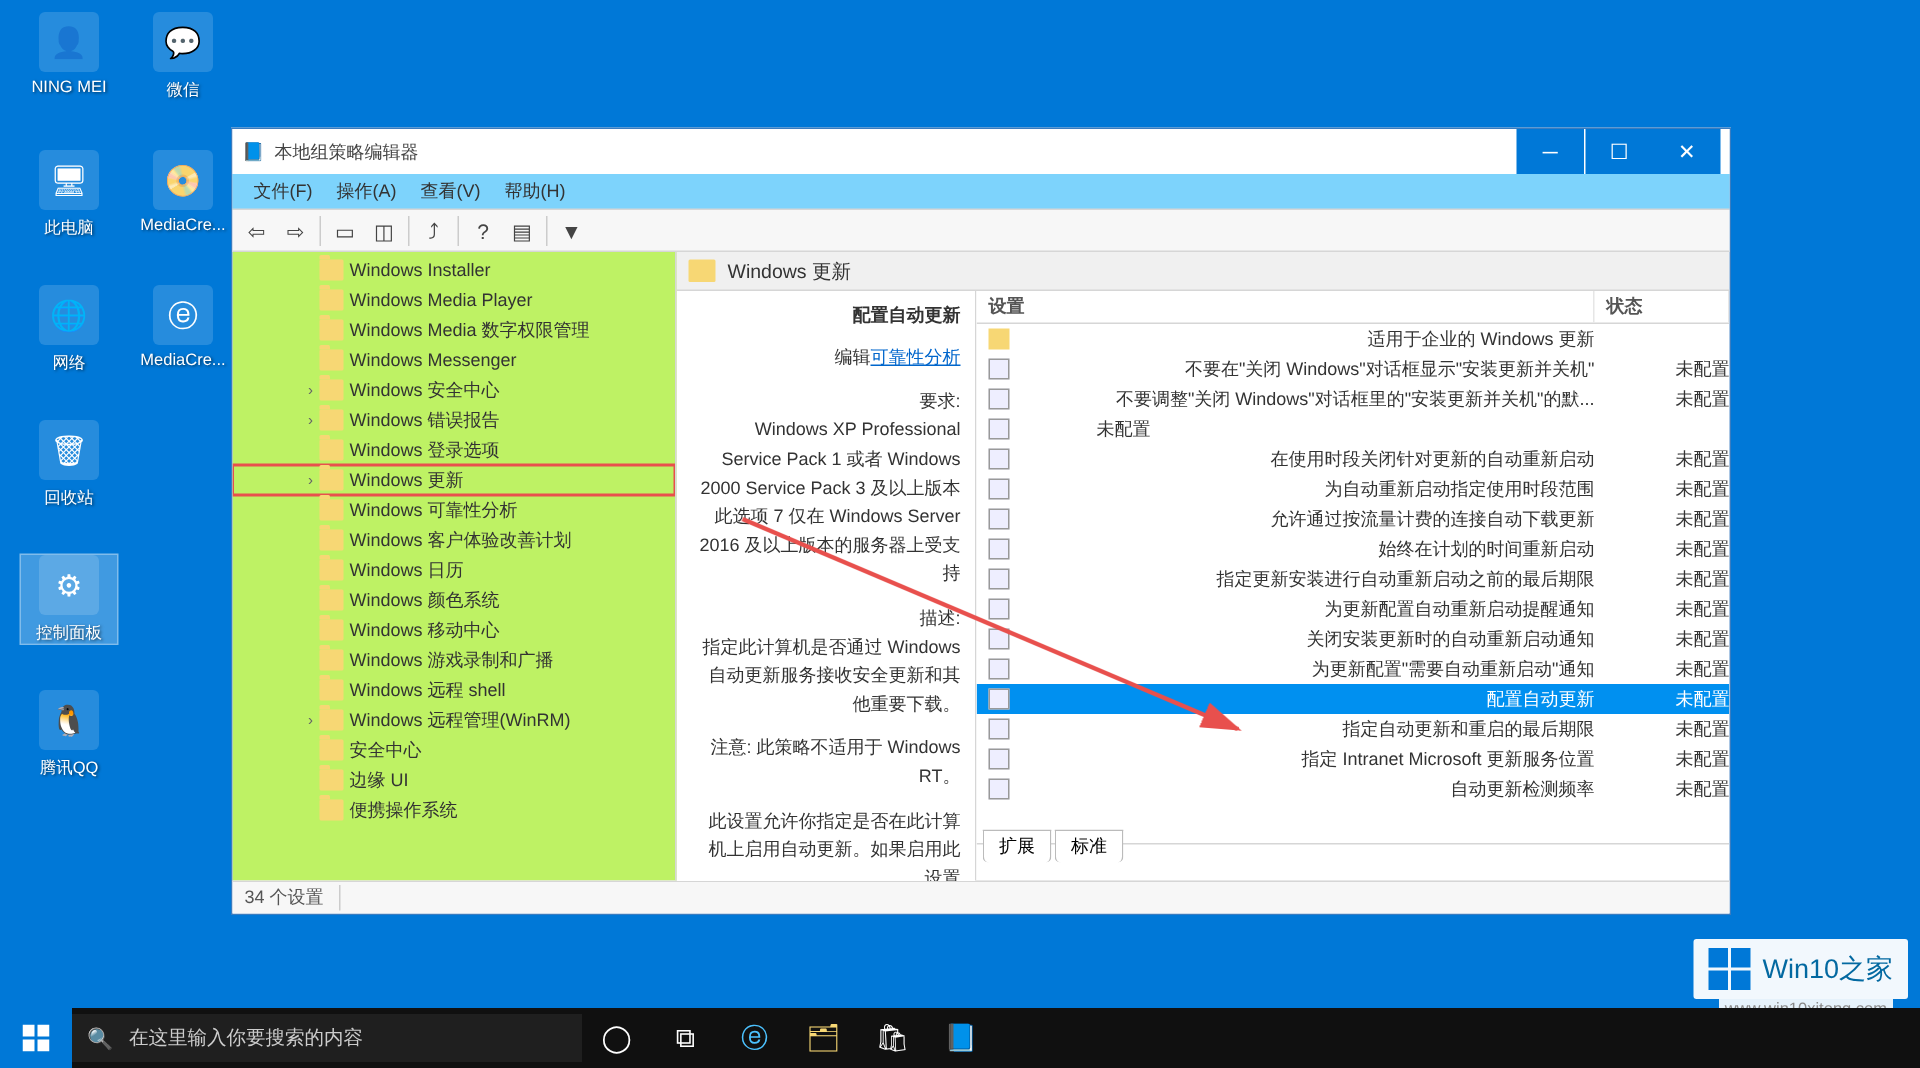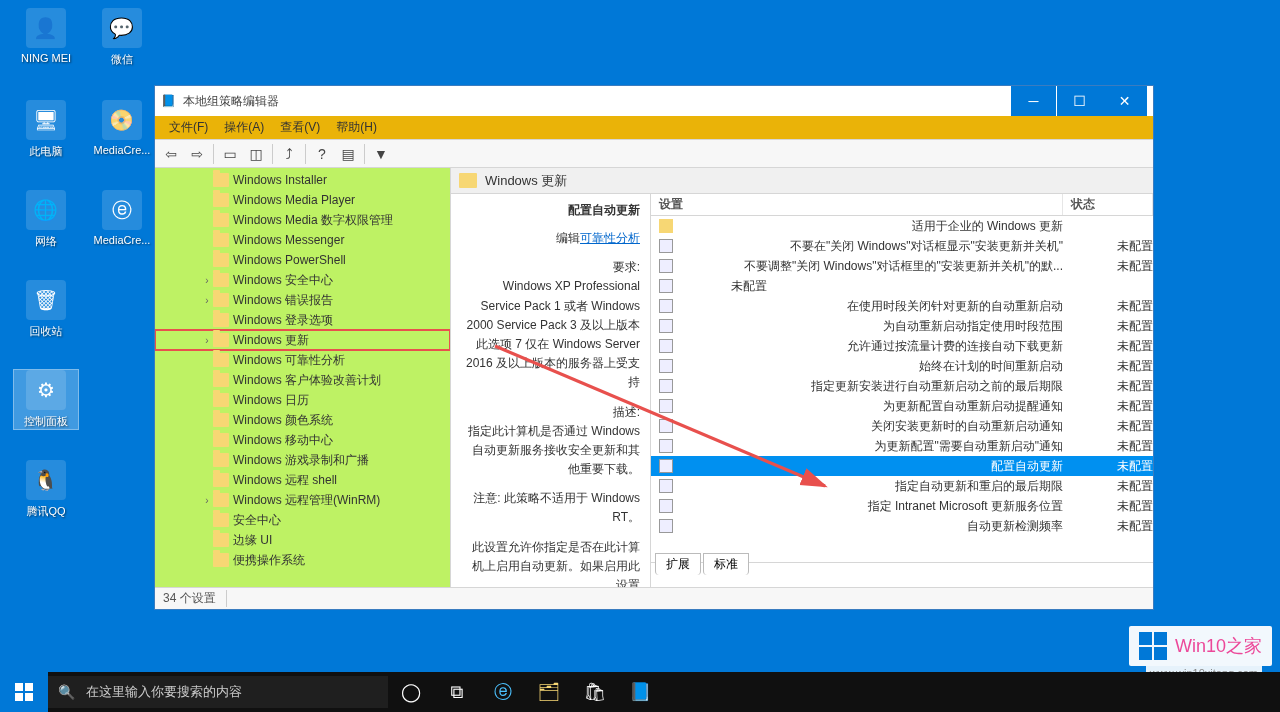--- a/index.html
+++ b/index.html
@@ -16,21 +16,21 @@
 .window { position: absolute; left: 154px; top: 85px; width: 1000px; height: 525px; background: #fff; border: 1px solid #3a7cc0; display: flex; flex-direction: column; font-size: 12px; }
 .titlebar { height: 30px; background: #fff; display: flex; align-items: center; padding: 0 6px; }
 .titlebar .tb-icon { width: 16px; height: 16px; margin-right: 6px; display:inline-flex; align-items:center; justify-content:center; }
 .titlebar .title { flex: 1; color: #444; font-size: 12px; }
 .title-controls { display: flex; }
 .title-controls .btn { width: 45px; height: 30px; display: flex; align-items: center; justify-content: center; font-size: 14px; color: #333; }
 .title-controls .btn.close { background: #0078d7; color: #fff; }
 .title-controls .btn.min,.title-controls .btn.max{ background:#0078d7; color:#fff; margin-left:1px;}
 .title-controls .btn:first-child{margin-left:0;}
 
-.menubar { height: 24px; border-bottom: 1px solid #d6d6d6; display: flex; align-items: center; padding: 0 6px; background: #eab308; }
+.menubar { height: 24px; border-bottom: 1px solid #d6d6d6; display: flex; align-items: center; padding: 0 6px; background: #7dd3fc; }
 .menubar .menu-item { padding: 2px 8px; font-size: 12px; color: #333; cursor: pointer; }
 
 .toolbar { height: 28px; border-bottom: 1px solid #d6d6d6; display: flex; align-items: center; padding: 0 4px; background: #f7f7f7; gap: 2px; }
 .toolbar .tbtn { width: 24px; height: 22px; display: flex; align-items: center; justify-content: center; border: 1px solid transparent; font-size: 14px; color: #444; }
 .toolbar .sep { width: 1px; height: 20px; background: #ccc; margin: 0 2px; }
 
 .content { flex: 1; display: flex; overflow: hidden; }
 .tree-pane { width: 296px; border-right: 1px solid #d6d6d6; overflow-y: auto; overflow-x: auto; background: #bef264; padding: 2px 0; position: relative;}
 .tree-item { display: flex; align-items: center; height: 20px; font-size: 12px; color: #333; white-space: nowrap; cursor: pointer; padding-left: 60px; }
 .tree-item .expander { width: 12px; text-align: center; color: #666; font-size: 10px; margin-left:-14px; }
@@ -75,21 +75,21 @@
 .taskbar { position: absolute; left: 0; bottom: 0; width: 100%; height: 40px; background: #101010; display: flex; align-items: center; }
 .taskbar .start { width: 48px; height: 40px; background:#0078d7; display: flex; align-items: center; justify-content: center; }
 .taskbar .search { width: 340px; height: 32px; background: #1f1f1f; display: flex; align-items: center; margin-left: 0; color:#ccc; font-size:13px; }
 .taskbar .search .search-ico { width: 38px; text-align: center; font-size: 14px; }
 .taskbar .tbico { width: 46px; height: 40px; display: flex; align-items: center; justify-content: center; color: #fff; font-size: 18px; }
 
 
 .watermark { position: absolute; right: 8px; bottom: 46px; background: rgba(255,255,255,0.95); padding: 6px 10px; border-radius: 2px; display: flex; align-items: center; gap: 8px; }
 .watermark .wlogo { width: 28px; height: 28px; display:grid; grid-template-columns:1fr 1fr; grid-template-rows:1fr 1fr; gap:2px; }
 .watermark .wlogo div{background:#0078d7;}
-.watermark .wtxt { font-size: 18px; color: #ec4899; font-weight: 500; }
+.watermark .wtxt { font-size: 18px; color: #0369a1; font-weight: 500; }
 .watermark .wurl { font-size: 11px; color: #888; position:absolute; right:10px; bottom:-14px; background:rgba(255,255,255,0.9); padding:1px 4px; }
 
 
 .tree-pane::-webkit-scrollbar,.list-body::-webkit-scrollbar,.info-pane::-webkit-scrollbar{width:16px;height:16px;}
 .tree-pane::-webkit-scrollbar-thumb,.list-body::-webkit-scrollbar-thumb{background:#c8c8c8;}
 .tree-pane::-webkit-scrollbar-track,.list-body::-webkit-scrollbar-track{background:#f0f0f0;}
 </style>
 </head>
 <body>
 
@@ -150,25 +150,20 @@
         </div>
         <div class="tree-item">
           <span class="expander"></span>
           <span class="folder-ico"></span>
           <span>Windows Media 数字权限管理</span>
         </div>
         <div class="tree-item">
           <span class="expander"></span>
           <span class="folder-ico"></span>
           <span>Windows Messenger</span>
-        </div>
-        <div class="tree-item">
-          <span class="expander"></span>
-          <span class="folder-ico"></span>
-          <span>Windows PowerShell</span>
         </div>
         <div class="tree-item">
           <span class="expander">›</span>
           <span class="folder-ico"></span>
           <span>Windows 安全中心</span>
         </div>
         <div class="tree-item">
           <span class="expander">›</span>
           <span class="folder-ico"></span>
           <span>Windows 错误报告</span>

